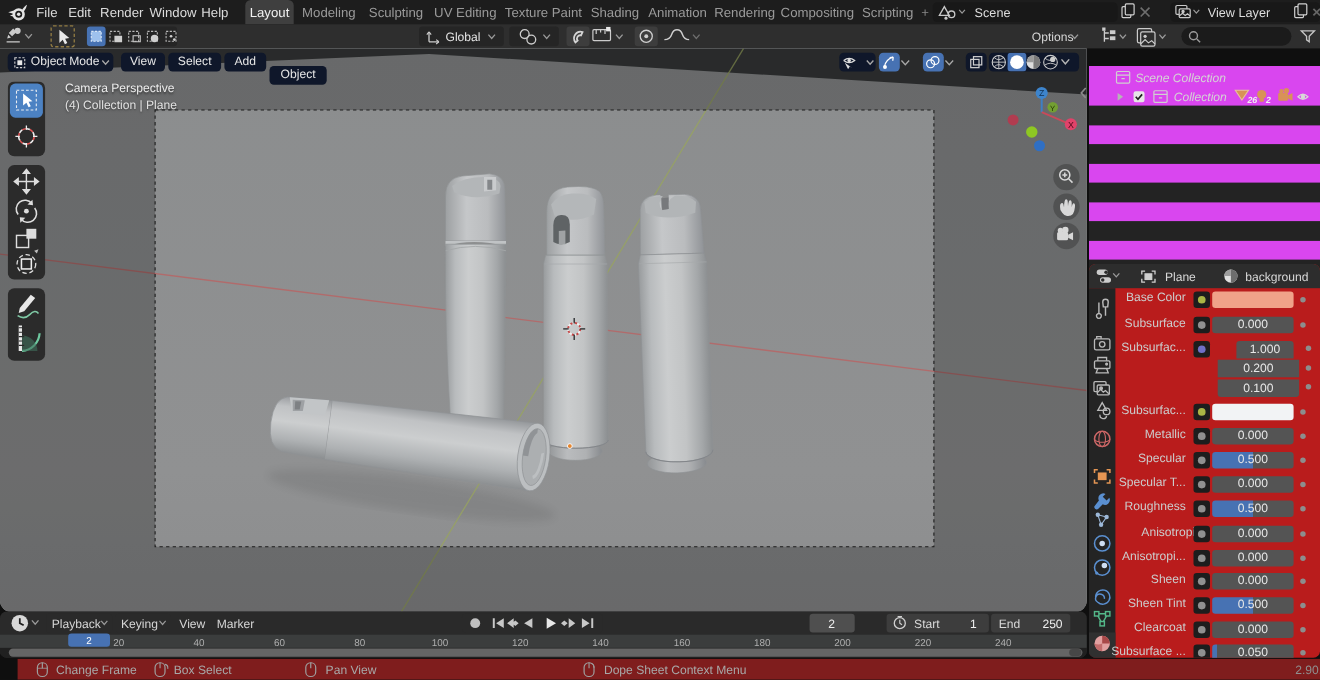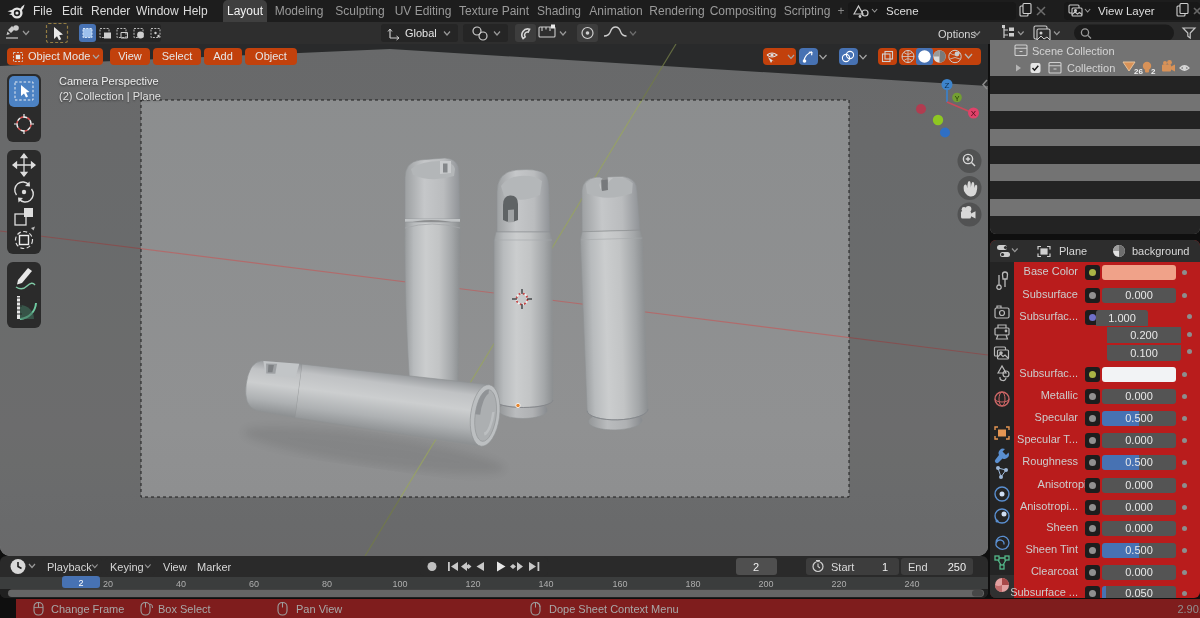--- a/index.html
+++ b/index.html
@@ -9,23 +9,23 @@
 
 #topbar{left:0;top:0;width:1200px;height:22px;background:#1d1d1d;color:#d9d9d9;font-size:12px;}
 .menu{position:absolute;top:4px;color:#dcdcdc;}
 .tab{position:absolute;top:0;height:22px;line-height:23px;color:#9a9a9a;font-size:12px;text-align:center;}
 .tab.active{background:#3f3f3f;color:#f2f2f2;border-radius:5px 5px 0 0;}
 
 #row2{left:0;top:22px;width:990px;height:22px;background:#2e2e2e;}
 #outlhdr{left:990px;top:22px;width:210px;height:22px;background:#2e2e2e;}
 
 #view{left:0;top:44px;width:988px;height:512px;background:#8e9091;border-radius:0 0 10px 10px;overflow:hidden;}
-.vbtn{position:absolute;height:17px;background:#c2410c;border-radius:4px;color:#e6e6e6;font-size:11px;line-height:17px;text-align:center;}
-
-#outliner{left:990px;top:40px;width:210px;height:194px;background:#737373;border-radius:0 0 6px 6px;overflow:hidden;}
+.vbtn{position:absolute;height:17px;background:#0f172a;border-radius:4px;color:#e6e6e6;font-size:11px;line-height:17px;text-align:center;}
+
+#outliner{left:990px;top:60px;width:210px;height:194px;background:#d946ef;border-radius:0 0 6px 6px;overflow:hidden;font-style:italic;}
 
 #props{left:990px;top:240px;width:210px;height:358px;background:#b91c1c;border-radius:6px;overflow:hidden;}
 
 #timeline{left:0;top:556px;width:988px;height:42px;background:#2a2a2a;border-radius:6px;overflow:hidden;}
 
 #status{left:16px;top:599px;width:1200px;height:19px;background:#7f1d1d;color:#9b9b9b;font-size:11px;}
 .fld{position:absolute;background:#545454;border-radius:3px;color:#e8e8e8;font-size:11px;text-align:center;}
 .lbl{position:absolute;color:#cccccc;font-size:11px;text-align:right;}
 .dot-r{position:absolute;width:5px;height:5px;border-radius:50%;background:#8d8d8d;}
 .decor{position:absolute;width:15px;height:15px;border-radius:3px;background:#1d1d1d;}
@@ -275,21 +275,21 @@
           <rect x="3.8" y="3.8" width="4.4" height="4.4" fill="#e8e8e8"></rect>
         </svg>
     <span style="margin-left:21px">Object Mode</span>
     <svg style="position:absolute;right:3px;top:5px" width="8" height="7" viewBox="0 0 8 7">
           <path d="M1,2 l3,3.4 l3,-3.4" stroke="#a8a8a8" stroke-width="1.2" fill="none"></path>
         </svg>
   </div>
   <div class="vbtn" style="left:110px;top:4px;width:40px">View</div>
   <div class="vbtn" style="left:153px;top:4px;width:48px">Select</div>
   <div class="vbtn" style="left:204px;top:4px;width:38px">Add</div>
-  <div class="vbtn" style="left:245px;top:4px;width:52px">Object</div>
+  <div class="vbtn" style="left:245px;top:16px;width:52px">Object</div>
 
   <div class="vbtn" style="left:763px;top:4px;width:33px">
     <svg style="position:absolute;left:2px;top:2px" width="14" height="13" viewBox="0 0 14 13">
           <path d="M2,5 Q7,1 12,5 Q7,9 2,5" fill="none" stroke="#ddd" stroke-width="1.1"></path>
           <circle cx="7" cy="5" r="1.6" fill="#ddd"></circle>
           <path d="M3,7 L6,13 L7.5,10.5 L10,12 Z" fill="#ddd"></path>
         </svg>
     <svg style="position:absolute;right:1px;top:5px" width="8" height="7" viewBox="0 0 8 7">
           <path d="M1,2 l3,3.4 l3,-3.4" stroke="#a8a8a8" stroke-width="1.2" fill="none"></path>
         </svg>
@@ -328,21 +328,21 @@
     <circle cx="40.5" cy="8.5" r="6.2" fill="#dddddd"></circle>
         <path d="M40.5,2.3 A6.2,6.2 0 0 1 40.5,14.7 Z" fill="#7a7a7a"></path>
         <path d="M40.5,8.5 L40.5,2.3 A6.2,6.2 0 0 0 34.3,8.5 Z" fill="#9a9a9a"></path>
     <circle cx="56" cy="8.5" r="6.2" fill="none" stroke="#cccccc" stroke-width="1"></circle>
         <path d="M51,5 Q56,9 61,5 M51,11 Q56,8 61,11" stroke="#cccccc" fill="none" stroke-width="0.8"></path>
         <circle cx="58" cy="6" r="2.4" fill="#cccccc"></circle>
     <path d="M66,6 l3.5,4 l3.5,-4" stroke="#b5b5b5" stroke-width="1.3" fill="none"></path>
   </svg>
 
   <div class="abs" style="left:59px;top:31px;font-size:11px;color:#ececec;text-shadow:0 1px 2px rgba(0,0,0,0.5)">Camera Perspective</div>
-  <div class="abs" style="left:59px;top:46px;font-size:11px;color:#e2e2e2;text-shadow:0 1px 2px rgba(0,0,0,0.5)">(2) Collection | Plane</div>
+  <div class="abs" style="left:59px;top:46px;font-size:11px;color:#e2e2e2;text-shadow:0 1px 2px rgba(0,0,0,0.5)">(4) Collection | Plane</div>
 
   <svg class="abs" style="left:7px;top:30px" width="36" height="300" viewBox="0 0 36 300">
     <rect x="0" y="0" width="34" height="68" rx="6" fill="#2b2b2b"></rect>
     <rect x="2" y="2" width="30" height="31" rx="5" fill="#4c82c3"></rect>
     <rect x="8" y="8" width="18" height="18" fill="none" stroke="#e8ecf2" stroke-width="1" stroke-dasharray="2.5 1.8"></rect>
     <path d="M14,11 L14,22 L17,19.5 L19,23.5 L21,22.5 L19,18.5 L22.5,18 Z" fill="#ffffff"></path>
     <g stroke="#d55" stroke-width="1.5" fill="none">
           <circle cx="17" cy="50" r="7" stroke-dasharray="3.6 3.6"></circle>
         </g>
     <g stroke="#eee" stroke-width="1.5" fill="none">
@@ -560,21 +560,21 @@
   <div class="lbl" style="left:10px;top:48px;width:78px">Subsurface</div>
   <div class="decor" style="left:95px;top:47.5px">
         <i></i>
       </div>
   <div class="fld" style="left:112px;top:47.5px;width:74px;height:15px;line-height:15px">0.000</div>
   <div class="dot-r" style="left:192px;top:52.5px"></div>
   <div class="lbl" style="left:10px;top:70px;width:78px">Subsurfac...</div>
   <div class="decor" style="left:95px;top:69.5px">
         <i style="background:#7070c8"></i>
       </div>
-  <div class="fld" style="left:106px;top:69.5px;width:52px;height:16px;line-height:16px;border-radius:3px 3px 0 0">1.000</div>
+  <div class="fld" style="left:134px;top:69.5px;width:52px;height:16px;line-height:16px;border-radius:3px 3px 0 0">1.000</div>
   <div class="dot-r" style="left:197px;top:74px"></div>
   <div class="fld" style="left:117px;top:87px;width:74px;height:16px;line-height:16px;border-radius:0">0.200</div>
   <div class="dot-r" style="left:197px;top:91.5px"></div>
   <div class="fld" style="left:117px;top:104.5px;width:74px;height:16px;line-height:16px;border-radius:0 0 3px 3px">0.100</div>
   <div class="dot-r" style="left:197px;top:109px"></div>
   <div class="lbl" style="left:10px;top:127px;width:78px">Subsurfac...</div>
   <div class="decor" style="left:95px;top:126.5px">
         <i style="background:#aab545"></i>
       </div>
   <div class="abs" style="left:112px;top:126.5px;width:74px;height:15px;background:#f2f3f5;border-radius:3px"></div>

